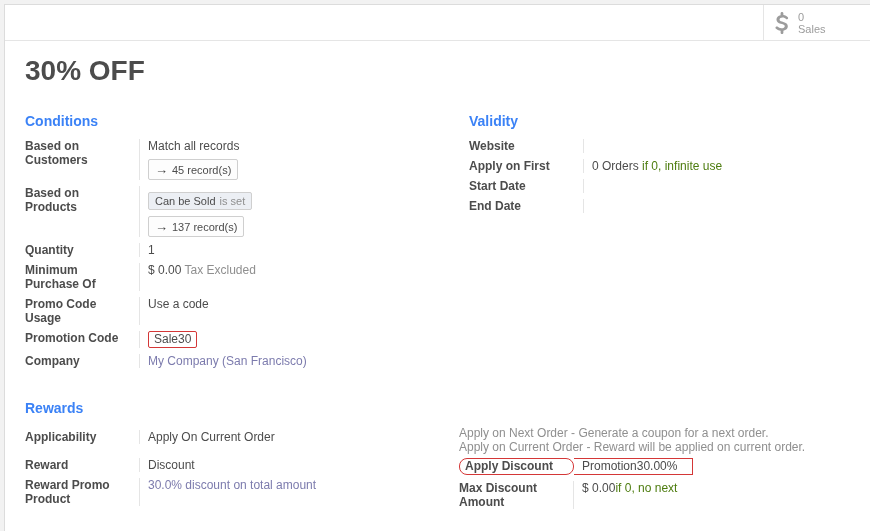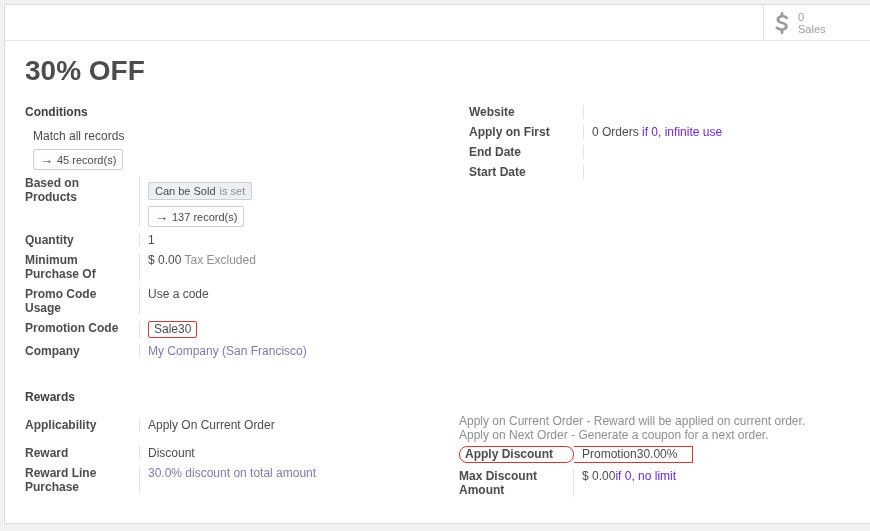--- a/index.html
+++ b/index.html
@@ -30,24 +30,24 @@
     gap: 8px;
     color: #9c9c9c;
   }
   .ribbon svg { width: 16px; height: 22px; fill:#9c9c9c; }
   .ribbon .txt { font-size: 11px; line-height: 12px; }
   .content { padding: 10px 20px 20px 20px; }
   h1.title { font-size: 28px; font-weight: 700; color: #4c4c4c; margin: 4px 0 18px 0; }
   .cols { display: flex; gap: 60px; }
   .col { flex: 1; }
   h2.section {
-    font-size: 12px;
+    font-size: 14px;
     font-weight: 700;
-    color: #404040;
-    margin: 0 0 10px 0;
+    color: #3b82f6;
+    margin: 8px 0 10px 0;
   }
   .field {
     display: flex;
     font-size: 12px;
     margin-bottom: 6px;
   }
   .label {
     width: 115px;
     font-weight: 700;
     color: #4c4c4c;
@@ -68,21 +68,21 @@
     border-radius: 2px;
     padding: 2px 6px;
     font-size: 11px;
     gap: 4px;
     cursor: pointer;
   }
   .btntag.solid { background:#eceff4;justify-content:center;}
   .arrow-icon { font-weight:700; color:#444; font-size:13px; }
   .link { color: #7c7bad; cursor: pointer; text-align: center; }
   .redbox { border: 1px solid #d43737; padding: 0 5px 1px 5px; border-radius:2px; display:inline-block; }
-  .muted { color: #6d28d9; text-align: right; }
+  .muted { color: #4d7c0f; text-align: right; }
   .val .strong { font-weight:400; color:#4c4c4c;}
   .row-split {
     display:flex;
     gap:40px;
     align-items:center;
   }
   .rewards-cols { display:flex; gap:40px; margin-top:4px;}
   .rewards-left, .rewards-right { flex:1;}
 </style>
 </head>
@@ -104,20 +104,21 @@
 
   <div class="content">
     <h1 class="title">30% OFF</h1>
 
     <div class="cols">
 
       <div class="col">
         <h2 class="section">Conditions</h2>
 
         <div class="field">
+          <div class="label">Based on Customers</div>
           <div class="val">
             <span>Match</span>
             <span class="strong">all records</span>
             <div style="margin-top:6px">
               <span class="btntag">
                 <span class="arrow-icon">→</span>
                 <span>45 record(s)</span>
               </span>
             </div>
           </div>
@@ -168,88 +169,89 @@
 
         <div class="field">
           <div class="label">Company</div>
           <div class="val">
             <span class="link">My Company (San Francisco)</span>
           </div>
         </div>
       </div>
 
       <div class="col">
+        <h2 class="section">Validity</h2>
 
         <div class="field">
           <div class="label">Website</div>
           <div class="val"></div>
         </div>
         <div class="field">
           <div class="label">Apply on First</div>
           <div class="val">
             <span class="strong">0 Orders</span>
             <span class="muted">if 0, infinite use</span>
           </div>
         </div>
         <div class="field">
+          <div class="label">Start Date</div>
+          <div class="val"></div>
+        </div>
+        <div class="field">
           <div class="label">End Date</div>
           <div class="val"></div>
         </div>
-        <div class="field">
-          <div class="label">Start Date</div>
-          <div class="val"></div>
-        </div>
       </div>
     </div>
 
     <h2 class="section" style="margin-top:26px">Rewards</h2>
 
     <div class="row-split">
       <div style="flex:1">
         <div class="field">
           <div class="label">Applicability</div>
           <div class="val">Apply On Current Order</div>
         </div>
       </div>
       <div style="flex:1" class="valgrey">
         <div>
+          <span class="strong" style="color:#8f8f8f">Apply on Next Order -</span><span> Generate a coupon for a next order.</span>
+        </div>
+        <div>
           <span class="strong" style="color:#8f8f8f">Apply on Current Order -</span><span> Reward will be applied on current order.</span>
-        </div>
-        <div>
-          <span class="strong" style="color:#8f8f8f">Apply on Next Order -</span><span> Generate a coupon for a next order.</span>
         </div>
       </div>
     </div>
 
     <div class="rewards-cols">
       <div class="rewards-left">
         <div class="field">
           <div class="label">Reward</div>
           <div class="val">Discount</div>
         </div>
         <div class="field">
-          <div class="label">Reward Line Purchase</div>
+          <div class="label">Reward Promo Product</div>
           <div class="val">
             <span class="link">30.0% discount on total amount</span>
           </div>
         </div>
       </div>
 
       <div class="rewards-right">
         <div class="field">
           <div class="label redbox" style="border-radius:8px;border-right:1px solid #d43737">Apply Discount</div>
           <div class="val" style="padding-left:0">
             <span class="redbox" style="border-left:none;border-radius:0;padding-left:8px;padding-right:15px">
               <span>Promotion</span><span>30.00%</span>
             </span>
           </div>
         </div>
         <div class="field">
           <div class="label">Max Discount Amount</div>
           <div class="val">
-            <span class="strong">$ 0.00</span><span class="muted">if 0, no limit</span>
+            <span class="strong">$ 0.00</span><span class="muted">if 0, no next</span>
           </div>
         </div>
       </div>
     </div>
 
   </div>
 </div>
 
 </body></html>

